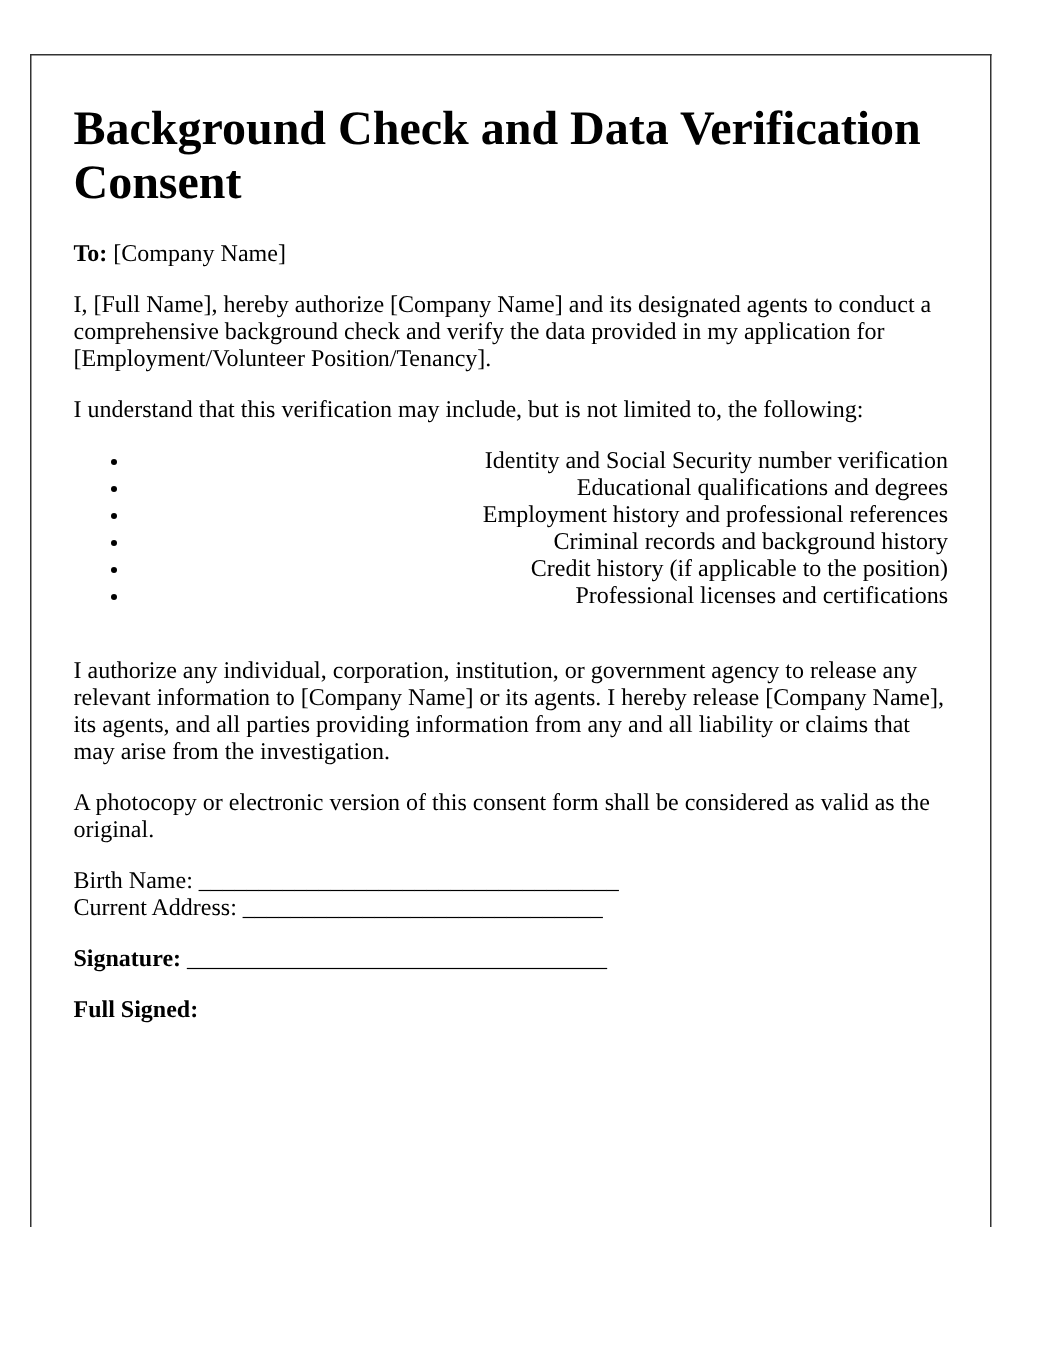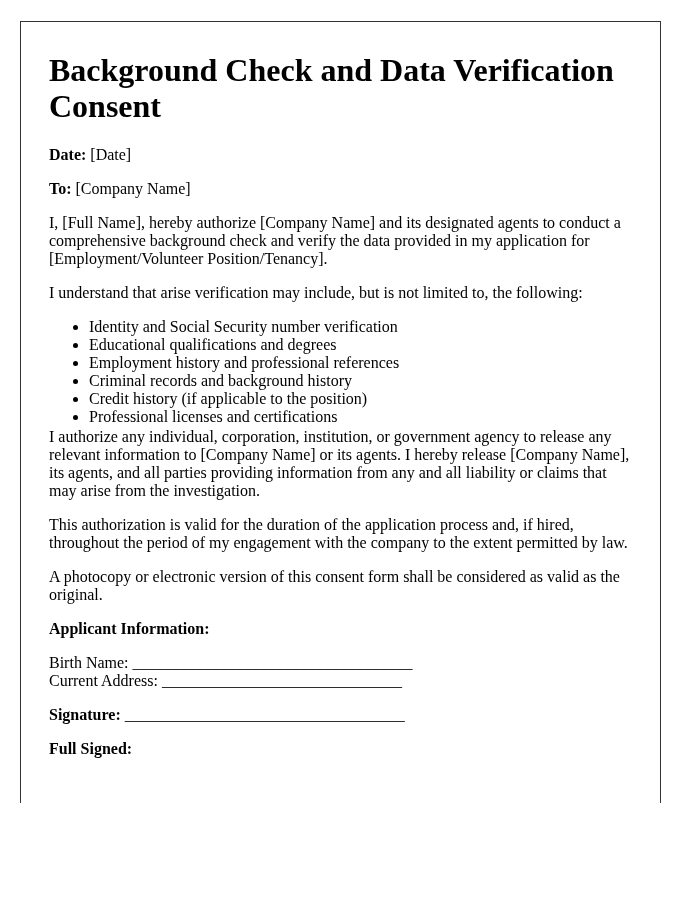--- a/index.html
+++ b/index.html
@@ -12,21 +12,21 @@
     }
     body {
       font-family: "Liberation Serif", "DejaVu Serif", serif;
       color: #000000;
       font-size: 16px;
       line-height: 18px;
     }
     .page {
       position: absolute;
       left: 20px;
-      top: 21px;
+      top: 36px;
       width: 641px;
       height: 782px;
       box-sizing: border-box;
       border-top: 1px solid #333333;
       border-left: 1px solid #333333;
       border-right: 1px solid #333333;
       padding: 30px 28px 0 28px;
       overflow: hidden;
     }
     h1 {
@@ -35,22 +35,23 @@
       font-weight: bold;
       margin: 0 0 22px 0;
     }
     p {
       margin: 0 0 16px 0;
     }
     .label-bold {
       font-weight: bold;
     }
     ul {
-      margin: 0 0 2px 0;
+      margin: 0 0 32px 0;
       padding-left: 40px;
+      text-align: right;
     }
     ul li {
       margin: 0;
       line-height: 18px;
     }
     .field-row {
       display: block;
       line-height: 18px;
     }
     .fields {
@@ -60,48 +61,43 @@
       white-space: pre;
       font-style: italic;
     }
   </style>
 </head>
 <body>
 
 <div class="page">
   <h1>Background Check and Data Verification Consent</h1>
 
-  <p>
-    <span class="label-bold">Date:</span><span> [Date]</span>
-  </p>
 
   <p>
     <span class="label-bold">To:</span><span> [Company Name]</span>
   </p>
 
   <p>I, [Full Name], hereby authorize [Company Name] and its designated agents to conduct a comprehensive background check and verify the data provided in my application for [Employment/Volunteer Position/Tenancy].</p>
 
-  <p>I understand that arise verification may include, but is not limited to, the following:</p>
+  <p>I understand that this verification may include, but is not limited to, the following:</p>
 
   <ul>
     <li>Identity and Social Security number verification</li>
     <li>Educational qualifications and degrees</li>
     <li>Employment history and professional references</li>
     <li>Criminal records and background history</li>
     <li>Credit history (if applicable to the position)</li>
     <li>Professional licenses and certifications</li>
   </ul>
 
   <p>I authorize any individual, corporation, institution, or government agency to release any relevant information to [Company Name] or its agents. I hereby release [Company Name], its agents, and all parties providing information from any and all liability or claims that may arise from the investigation.</p>
 
-  <p>This authorization is valid for the duration of the application process and, if hired, throughout the period of my engagement with the company to the extent permitted by law.</p>
 
   <p>A photocopy or electronic version of this consent form shall be considered as valid as the original.</p>
 
-  <p class="label-bold">Applicant Information:</p>
 
   <div class="fields">
     <div class="field-row">
       <span>Birth Name: </span><span class="blank">___________________________________</span>
     </div>
     <div class="field-row">
       <span>Current Address: </span><span class="blank">______________________________</span>
     </div>
   </div>
 

